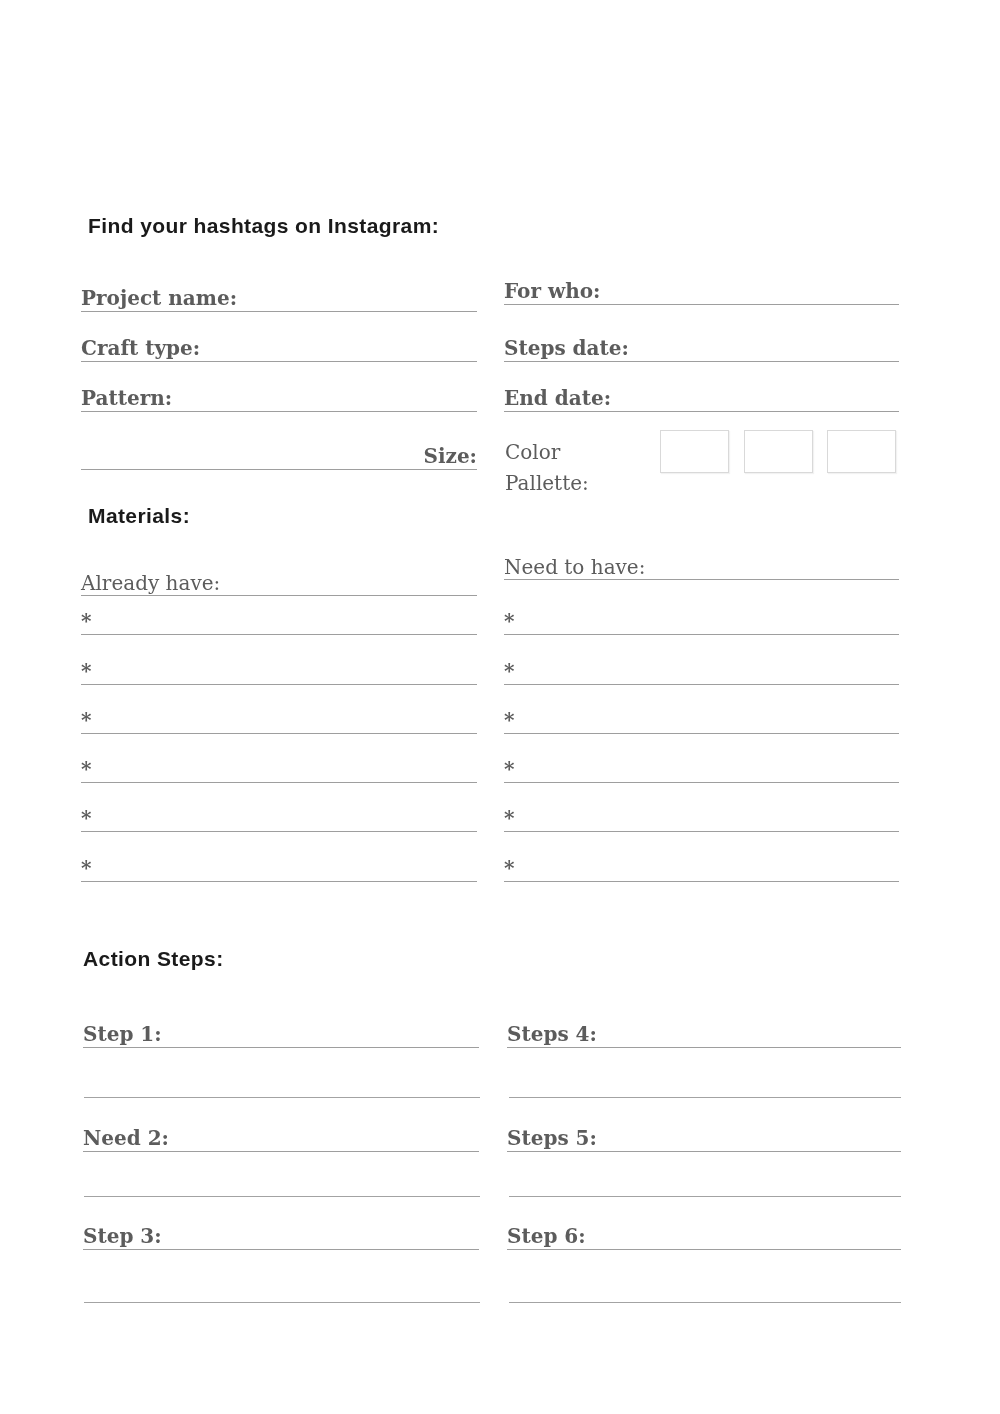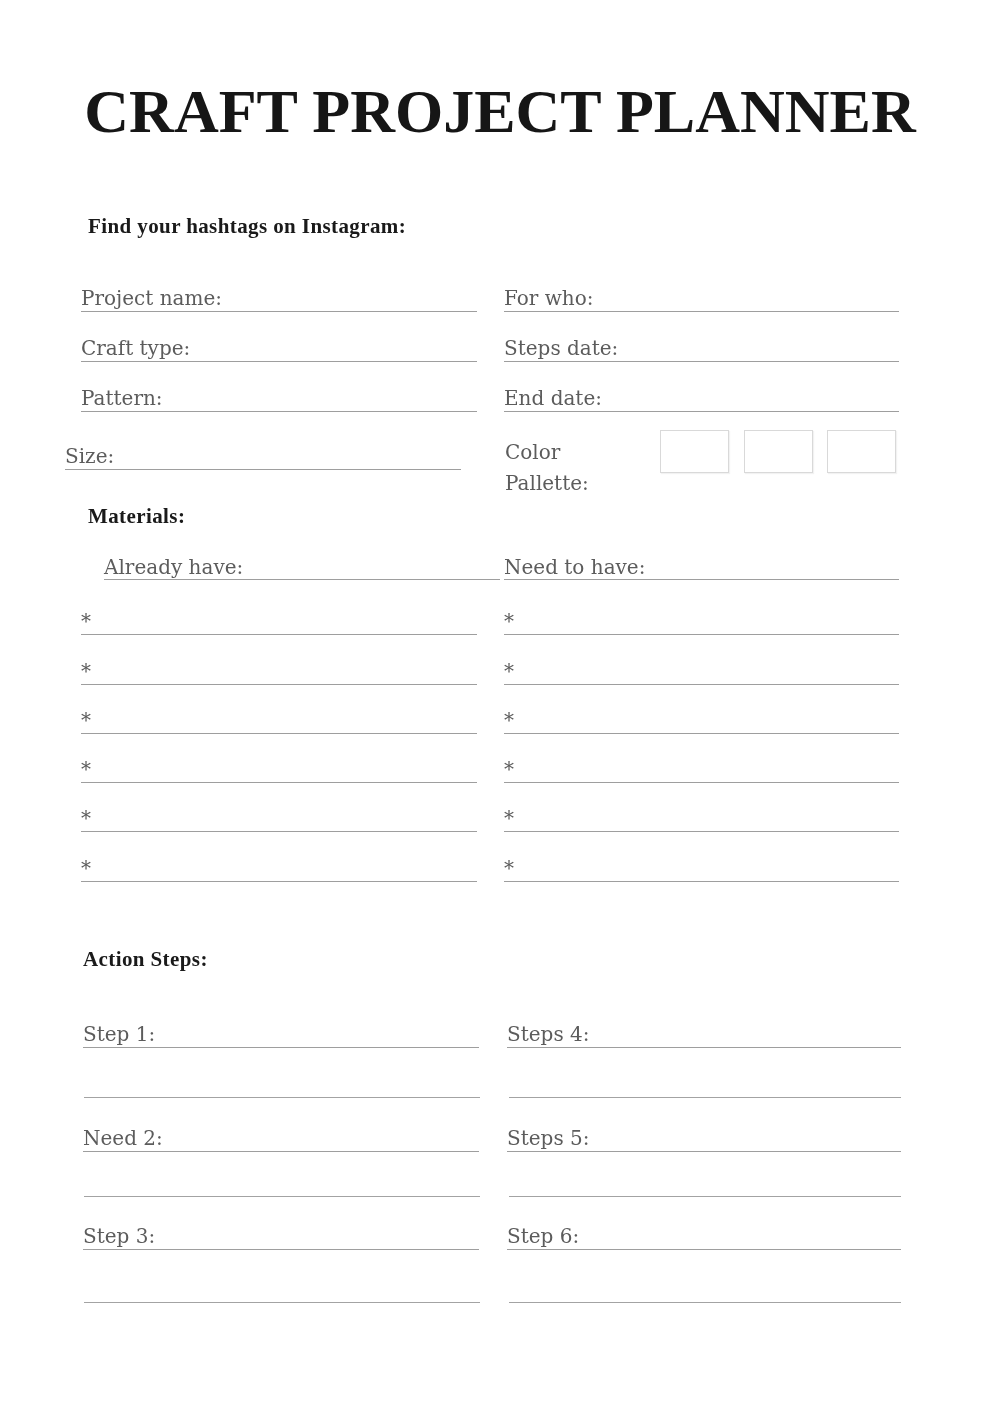--- a/index.html
+++ b/index.html
@@ -19,33 +19,34 @@
     text-align: center;
     font-family: "Liberation Serif", serif;
     font-weight: 700;
     font-size: 62px;
     letter-spacing: 0px;
     color: #161616;
     white-space: nowrap;
   }
   .section-heading {
     position: absolute;
-    font-family: Liberation Serif, serif;
+    font-family: Liberation Sans, sans-serif;
     font-weight: 700;
     font-size: 21px;
     letter-spacing: 0.4px;
     color: #1a1a1a;
     white-space: nowrap;
   }
   .field {
     position: absolute;
     height: 34px;
     border-bottom: 1.5px solid #9e9e9e;
     display: flex;
     align-items: flex-end;
+    font-weight: bold;
   }
   .field .label {
     font-family: "DejaVu Serif", serif;
     font-size: 20px;
     color: #5c5c5c;
     line-height: 1.2;
     padding-bottom: 1px;
     white-space: nowrap;
   }
   .header-row {
@@ -84,58 +85,57 @@
     background: #ffffff;
     border: 1px solid #d9d9d9;
     box-shadow: 1px 1px 1px rgba(0,0,0,0.05);
   }
 </style>
 </head>
 <body>
 
 <div class="page">
 
-  <h1 class="title">CRAFT PROJECT PLANNER</h1>
 
   <h2 class="section-heading" style="left:88px; top:214px;">Find your hashtags on Instagram:</h2>
 
   <div class="field" style="left:81px; top:278px; width:396px;">
     <span class="label">Project name:</span>
   </div>
   <div class="field" style="left:81px; top:328px; width:396px;">
     <span class="label">Craft type:</span>
   </div>
   <div class="field" style="left:81px; top:378px; width:396px;">
     <span class="label">Pattern:</span>
   </div>
-  <div class="field" style="left:65px; top:436px; width:396px;">
+  <div class="field" style="left:81px; top:436px; width:396px;justify-content:flex-end;">
     <span class="label">Size:</span>
   </div>
 
-  <div class="field" style="left:504px; top:278px; width:395px;">
+  <div class="field" style="left:504px; top:271px; width:395px;">
     <span class="label">For who:</span>
   </div>
   <div class="field" style="left:504px; top:328px; width:395px;">
     <span class="label">Steps date:</span>
   </div>
   <div class="field" style="left:504px; top:378px; width:395px;">
     <span class="label">End date:</span>
   </div>
 
   <div class="palette-label">
     <span>Color</span>
     <span>Pallette:</span>
   </div>
   <div class="swatch" style="left:660px;"></div>
   <div class="swatch" style="left:744px;"></div>
   <div class="swatch" style="left:827px;"></div>
 
   <h2 class="section-heading" style="left:88px; top:504px;">Materials:</h2>
 
-  <div class="header-row" style="left:81px; top:552px; width:396px;margin-left:23px;">
+  <div class="header-row" style="left:81px; top:568px; width:396px;">
     <span class="label">Already have:</span>
   </div>
   <div class="header-row" style="left:504px; top:552px; width:395px;text-align:right;">
     <span class="label">Need to have:</span>
   </div>
 
   <div class="field" style="left:81px; top:601px; width:396px;">
     <span class="label">*</span>
   </div>
   <div class="field" style="left:81px; top:651px; width:396px;">

